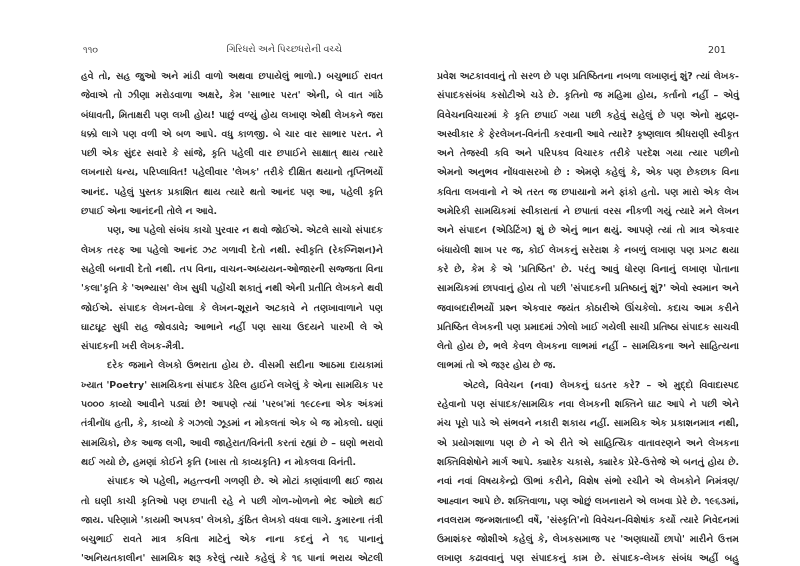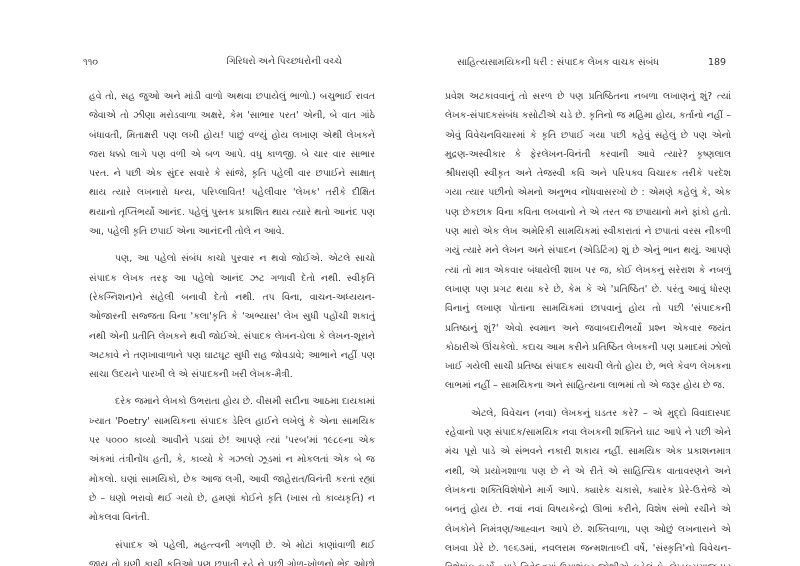--- a/index.html
+++ b/index.html
@@ -1,47 +1,46 @@
 <!DOCTYPE html>
 <html><head>
 <meta charset="utf-8">
 <style>
   html, body { margin: 0; padding: 0; background: #ffffff; }
   body { width: 800px; height: 566px; position: relative; overflow: hidden;
          font-family: "DejaVu Sans", sans-serif; color: #2a2a2a; }
-  .page { position: absolute; top: 16px; height: 464px; }
+  .page { position: absolute; top: 4px; height: 464px; }
   .page.left { left: 0; width: 400px; }
   .page.right { left: 400px; width: 400px; }
   .running-head { position: absolute; top: 40px; font-size: 9.5px; color: #333; }
   .left .page-num { left: 83px; }
   .left .head-title { right: 58px; font-family: Liberation Serif, serif; }
   .right .head-title { left: 57px; }
   .right .page-num { left: 308px; }
   .body-text { position: absolute; top: 62px; font-size: 9.4px; line-height: 19.3px;
                text-align: justify; color: #2b2b2b; }
   .left .body-text { left: 81px; width: 302px; }
   .right .body-text { left: 37px; width: 302px; }
-  .body-text p { margin: 8px; }
+  .body-text p { margin: 0; font-weight: bold; }
   .indent { text-indent: 26px; }
 </style>
 </head>
 <body>
 
 <div class="page left">
   <div class="running-head page-num">૧૧૦</div>
   <div class="running-head head-title">ગિરિધરો અને પિચ્છધરોની વચ્ચે</div>
   <div class="body-text">
     <p>હવે તો, સહ જુઓ અને માંડી વાળો અથવા છપાયેલું ભાળો.) બચુભાઈ રાવત જેવાએ તો ઝીણા મરોડવાળા અક્ષરે, કેમ 'સાભાર પરત' એની, બે વાત ગાંઠે બંધાવતી, મિતાક્ષરી પણ લખી હોય! પાછું વળ્યું હોય લખાણ એથી લેખકને જરા ધક્કો લાગે પણ વળી એ બળ આપે. વધુ કાળજી. બે ચાર વાર સાભાર પરત. ને પછી એક સુંદર સવારે કે સાંજે, કૃતિ પહેલી વાર છપાઈને સાક્ષાત્ થાય ત્યારે લખનારો ધન્ય, પરિપ્લાવિત! પહેલીવાર 'લેખક' તરીકે દીક્ષિત થયાનો તૃપ્તિભર્યો આનંદ. પહેલું પુસ્તક પ્રકાશિત થાય ત્યારે થતો આનંદ પણ આ, પહેલી કૃતિ છપાઈ એના આનંદની તોલે ન આવે.</p>
     <p class="indent">પણ, આ પહેલો સંબંધ કાચો પુરવાર ન થવો જોઈએ. એટલે સાચો સંપાદક લેખક તરફ આ પહેલો આનંદ ઝટ ગળાવી દેતો નથી. સ્વીકૃતિ (રેકગ્નિશન)ને સહેલી બનાવી દેતો નથી. તપ વિના, વાચન-અધ્યયન-ઓજારની સજ્જતા વિના 'કલા'કૃતિ કે 'અભ્યાસ' લેખ સુધી પહોંચી શકાતું નથી એની પ્રતીતિ લેખકને થવી જોઈએ. સંપાદક લેખન-ઘેલા કે લેખન-શૂરાને અટકાવે ને તણખાવાળાને પણ ઘાટઘૂટ સુધી રાહ જોવડાવે; આભાને નહીં પણ સાચા ઉદયને પારખી લે એ સંપાદકની ખરી લેખક-મૈત્રી.</p>
     <p class="indent">દરેક જમાને લેખકો ઉભરાતા હોય છે. વીસમી સદીના આઠમા દાયકામાં ખ્યાત 'Poetry' સામયિકના સંપાદક ડેરિલ હાઈને લખેલું કે એના સામયિક પર ૫૦૦૦ કાવ્યો આવીને પડ્યાં છે! આપણે ત્યાં 'પરબ'માં ૧૯૮૯ના એક અંકમાં તંત્રીનોંધ હતી, કે, કાવ્યો કે ગઝલો ઝૂડમાં ન મોકલતાં એક બે જ મોકલો. ઘણાં સામયિકો, છેક આજ લગી, આવી જાહેરાત/વિનંતી કરતાં રહ્યાં છે – ઘણો ભરાવો થઈ ગયો છે, હમણાં કોઈને કૃતિ (ખાસ તો કાવ્યકૃતિ) ન મોકલવા વિનંતી.</p>
     <p class="indent">સંપાદક એ પહેલી, મહત્ત્વની ગળણી છે. એ મોટાં કાણાંવાળી થઈ જાય તો ઘણી કાચી કૃતિઓ પણ છપાતી રહે ને પછી ગોળ-ખોળનો ભેદ ઓછો થઈ જાય. પરિણામે 'કાયમી અપક્વ' લેખકો, કુંઠિત લેખકો વધવા લાગે. કુમારના તંત્રી બચુભાઈ રાવતે માત્ર કવિતા માટેનું એક નાના કદનું ને ૧૬ પાનાનું 'અનિયતકાલીન' સામયિક શરૂ કરેલું ત્યારે કહેલું કે ૧૬ પાનાં ભરાય એટલી [નક્કર] કવિતા પણ મળતી નથી. આજે તો માત્ર કવિતાનાં જ ત્રણ-ચાર સામયિકો છે, એમને એ મુશ્કેલી જાણે નડતી જ નથી! 'સાભાર પરત'ની પહેરેગીર રોનક ગઈ શું?</p>
 
   </div>
 </div>
 
 <div class="page right">
-  <div class="running-head head-title">સાહિત્યસામયિકની ધરી : સંપાદક લેખક વાચક સંબંધ</div>
-  <div class="running-head page-num">189</div>
+  <div class="running-head page-num">201</div>
   <div class="body-text">
     <p>પ્રવેશ અટકાવવાનું તો સરળ છે પણ પ્રતિષ્ઠિતના નબળા લખાણનું શું? ત્યાં લેખક-સંપાદકસંબંધ કસોટીએ ચડે છે. કૃતિનો જ મહિમા હોય, કર્તાનો નહીં – એવું વિવેચનવિચારમાં કે કૃતિ છપાઈ ગયા પછી કહેવું સહેલું છે પણ એનો મુદ્રણ-અસ્વીકાર કે ફેરલેખન-વિનંતી કરવાની આવે ત્યારે? કૃષ્ણલાલ શ્રીધરાણી સ્વીકૃત અને તેજસ્વી કવિ અને પરિપક્વ વિચારક તરીકે પરદેશ ગયા ત્યાર પછીનો એમનો અનુભવ નોંધવાસરખો છે : એમણે કહેલું કે, એક પણ છેકછાક વિના કવિતા લખવાનો ને એ તરત જ છપાયાનો મને ફાંકો હતો. પણ મારો એક લેખ અમેરિકી સામયિકમાં સ્વીકારાતાં ને છપાતાં વરસ નીકળી ગયું ત્યારે મને લેખન અને સંપાદન (એડિટિંગ) શું છે એનું ભાન થયું. આપણે ત્યાં તો માત્ર એકવાર બંધાયેલી શાખ પર જ, કોઈ લેખકનું સરેરાશ કે નબળું લખાણ પણ પ્રગટ થયા કરે છે, કેમ કે એ 'પ્રતિષ્ઠિત' છે. પરંતુ આવું ધોરણ વિનાનું લખાણ પોતાના સામયિકમાં છાપવાનું હોય તો પછી 'સંપાદકની પ્રતિષ્ઠાનું શું?' એવો સ્વમાન અને જવાબદારીભર્યો પ્રશ્ન એકવાર જયંત કોઠારીએ ઊંચકેલો. કદાચ આમ કરીને પ્રતિષ્ઠિત લેખકની પણ પ્રમાદમાં ઝોલો ખાઈ ગયેલી સાચી પ્રતિષ્ઠા સંપાદક સાચવી લેતો હોય છે, ભલે કેવળ લેખકના લાભમાં નહીં – સામયિકના અને સાહિત્યના લાભમાં તો એ જરૂર હોય છે જ.</p>
     <p class="indent">એટલે, વિવેચન (નવા) લેખકનું ઘડતર કરે? – એ મુદ્દો વિવાદાસ્પદ રહેવાનો પણ સંપાદક/સામયિક નવા લેખકની શક્તિને ઘાટ આપે ને પછી એને મંચ પૂરો પાડે એ સંભવને નકારી શકાય નહીં. સામયિક એક પ્રકાશનમાત્ર નથી, એ પ્રયોગશાળા પણ છે ને એ રીતે એ સાહિત્યિક વાતાવરણને અને લેખકના શક્તિવિશેષોને માર્ગ આપે. ક્યારેક ચકાસે, ક્યારેક પ્રેરે-ઉત્તેજે એ બનતું હોય છે. નવાં નવાં વિષયકેન્દ્રો ઊભાં કરીને, વિશેષ સંભો રચીને એ લેખકોને નિમંત્રણ/આહ્વાન આપે છે. શક્તિવાળા, પણ ઓછું લખનારાને એ લખવા પ્રેરે છે. ૧૯૬૩માં, નવલરામ જન્મશતાબ્દી વર્ષે, 'સંસ્કૃતિ'નો વિવેચન-વિશેષાંક કર્યો ત્યારે નિવેદનમાં ઉમાશંકર જોશીએ કહેલું કે, લેખકસમાજ પર 'અણધાર્યો છાપો' મારીને ઉત્તમ લખાણ કઢાવવાનું પણ સંપાદકનું કામ છે. સંપાદક-લેખક સંબંધ અહીં બહુ લાક્ષણિક બની આવે છે. કોઈ એક વિષય પરની લેખમાળાઓ વળી એક બીજો લાક્ષણિક પ્રયોગ છે. આવી લેખમાળાઓ જ્યારે ગ્રંથરૂપે પ્રકાશિત થાય છે ત્યારે લેખકના નિવેદનમાં એક આભારવચન મહદંશે વાંચવા મળે જ છે : સંપાદકે ન કરાવ્યું હોત તો આ કામ ન થયું હોત. સંપાદક પોતાનામાંના લેખકને પણ આ રીતે લખતો, લેખનપ્રવૃત્ત કરે છે : રામનારાયણ પાઠક વાર્તાકાર દ્વિરેફ થયા એના મૂળમાં એમના 'પ્રસ્થાન'માં વાર્તાઓની જરૂરિયાત પણ કારણરૂપ હતી. સંપાદકીય લેખોનાં પુસ્તકો થવાની આપણે ત્યાં મણિલાલ દ્વિવેદીના 'સુદર્શન ગદ્યાવલી'થી શરૂ થતી મહત્ત્વની પરંપરા છે ને છેક</p>
   </div>
 </div>
 
 </body></html>

